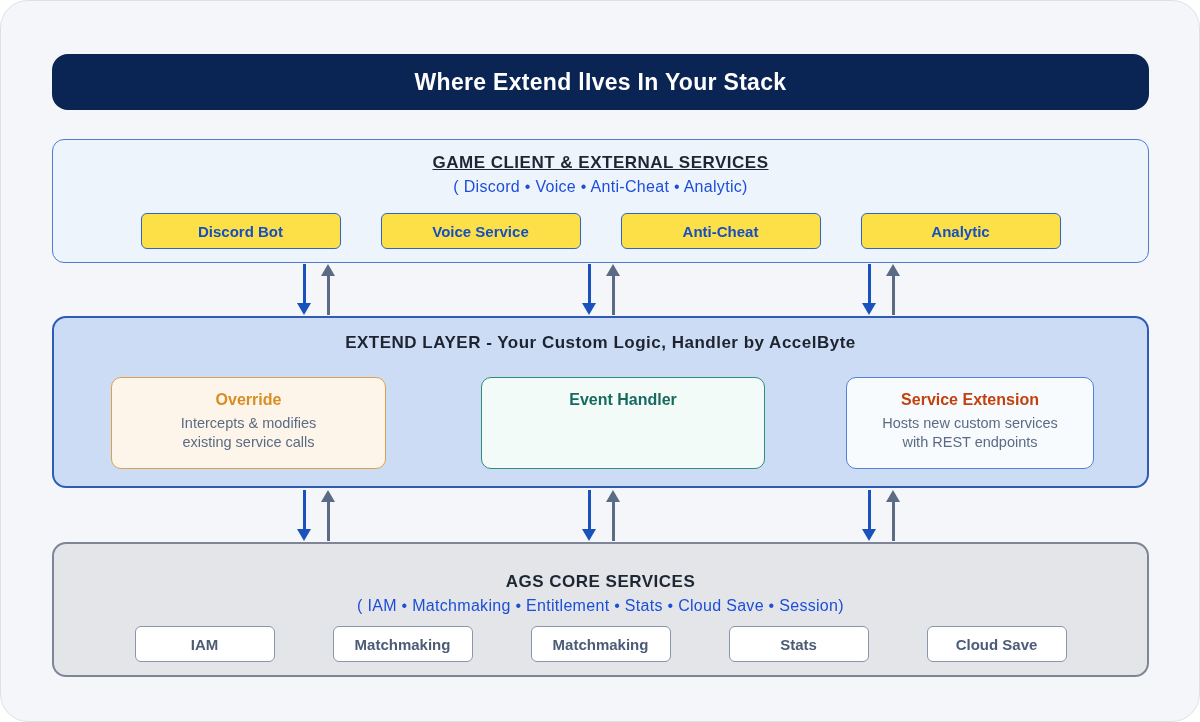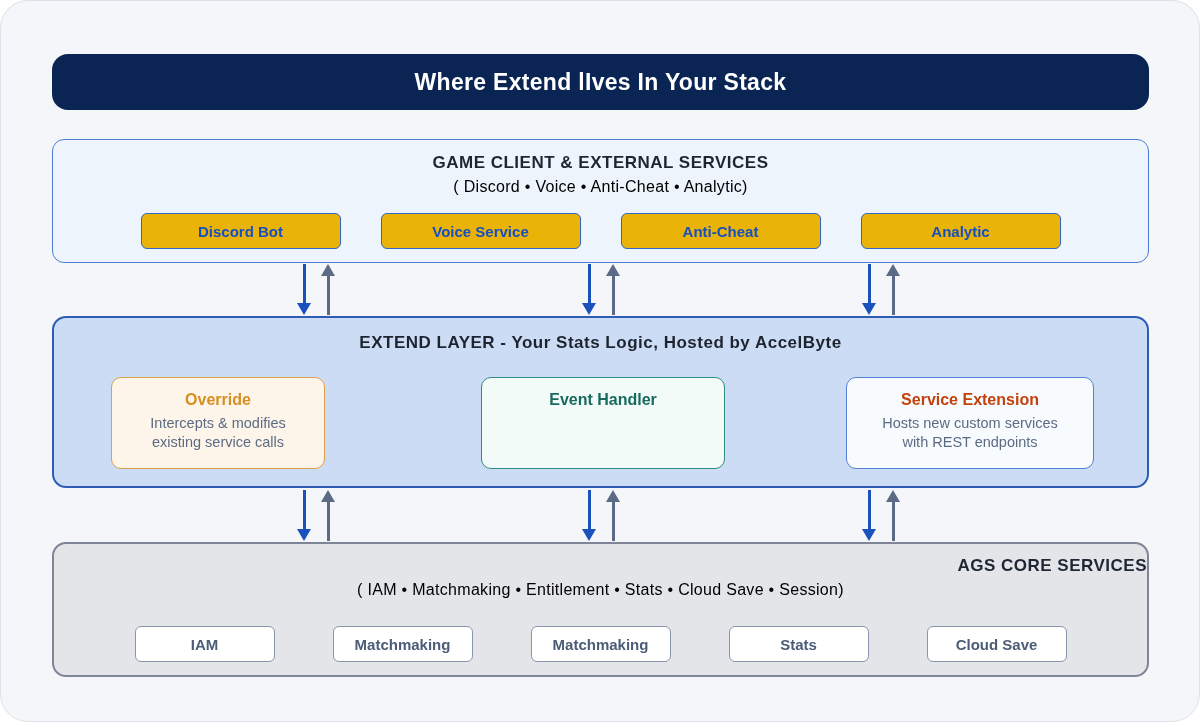--- a/index.html
+++ b/index.html
@@ -5,46 +5,46 @@
   html,body{margin:0;padding:0;background:#ffffff;font-family:"Liberation Sans",sans-serif;}
   .canvas{position:relative;width:1200px;height:722px;background:#f4f6f9;border:1px solid #dde1e7;
           border-radius:28px;box-sizing:border-box;overflow:hidden;}
 
   .title-bar{position:absolute;left:51px;top:53px;width:1097px;height:56px;background:#0a2453;
              border-radius:16px;display:flex;align-items:center;justify-content:center;}
   .title-bar span{color:#ffffff;font-size:23px;font-weight:bold;letter-spacing:.3px;}
 
   .panel{position:absolute;left:51px;width:1097px;box-sizing:border-box;text-align:center;}
   .panel-heading{font-size:17px;font-weight:bold;color:#1e2633;letter-spacing:.5px;}
-  .panel-subheading{font-size:16px;color:#000000;margin-top:5px;letter-spacing:.3px;}
+  .panel-subheading{font-size:16px;color:#1d4ed8;margin-top:5px;letter-spacing:.3px;}
 
   .layer-top{top:138px;height:124px;background:#eef4fc;border:1.5px solid #4d7cd2;border-radius:12px;}
-  .layer-top .panel-heading{margin-top:13px;}
+  .layer-top .panel-heading{margin-top:13px;text-decoration:underline;}
 
   .chip-row{position:absolute;left:0;right:0;display:flex;justify-content:center;}
   .layer-top .chip-row{top:73px;gap:40px;}
   .chip{height:36px;display:flex;align-items:center;justify-content:center;border-radius:6px;
         font-weight:bold;font-size:15px;box-sizing:border-box;}
-  .chip-blue{width:200px;background:#eab308;border:1.5px solid #2f66c6;color:#164fc0;}
+  .chip-blue{width:200px;background:#fde047;border:1.5px solid #2f66c6;color:#164fc0;}
 
   .layer-extend{top:315px;height:172px;background:#ccdcf5;border:2px solid #2d5cb5;border-radius:14px;}
   .layer-extend .panel-heading{margin-top:15px;color:#1d2430;}
 
   .card{position:absolute;top:59px;height:92px;border-radius:10px;box-sizing:border-box;text-align:center;}
   .card-title{font-size:16px;font-weight:bold;margin-top:13px;}
   .card-body{font-size:14.5px;color:#5c6b84;margin-top:5px;line-height:1.32;white-space:pre-line;}
-  .card-override{left:57px;width:214px;background:#fdf5e9;border:1.5px solid #dda04a;}
+  .card-override{left:57px;width:275px;background:#fdf5e9;border:1.5px solid #dda04a;}
   .card-override .card-title{color:#d88e20;}
-  .card-event{left:427px;width:244px;background:#f3fbf9;border:1.5px solid #2e8d80;}
+  .card-event{left:427px;width:284px;background:#f3fbf9;border:1.5px solid #2e8d80;}
   .card-event .card-title{color:#166a5e;}
   .card-service{left:792px;width:248px;background:#f8fbfe;border:1.5px solid #5480d8;}
   .card-service .card-title{color:#c2410c;}
 
   .layer-core{top:541px;height:135px;background:#e3e5e9;border:2px solid #7d8596;border-radius:14px;}
-  .layer-core .panel-heading{margin-top:12px;text-align:right;}
+  .layer-core .panel-heading{margin-top:28px;}
   .layer-core .chip-row{top:82px;gap:58px;}
   .chip-gray{width:140px;background:#ffffff;border:1.5px solid #8796ab;color:#4c5c77;}
 
   .arrow{position:absolute;width:14px;}
   .arrow .stem{position:absolute;left:5.5px;width:3px;}
   .arrow .head{position:absolute;left:0;width:0;height:0;border-left:7px solid transparent;border-right:7px solid transparent;}
   .arrow-down .stem{top:0;bottom:10px;background:#1a52bd;}
   .arrow-down .head{bottom:0;border-top:12px solid #1a52bd;}
   .arrow-up .stem{top:10px;bottom:0;background:#5b6b85;}
   .arrow-up .head{top:0;border-bottom:12px solid #5b6b85;}
@@ -88,21 +88,21 @@
   <div class="arrow arrow-down" style="left:861px;top:263px;height:51px">
       <div class="stem"></div>
       <div class="head"></div>
     </div>
   <div class="arrow arrow-up" style="left:885px;top:263px;height:51px">
       <div class="stem"></div>
       <div class="head"></div>
     </div>
 
   <section class="panel layer-extend">
-    <div class="panel-heading">EXTEND LAYER - Your Stats Logic, Hosted by AccelByte</div>
+    <div class="panel-heading">EXTEND LAYER - Your Custom Logic, Handler by AccelByte</div>
 
     <div class="card card-override">
       <div class="card-title">Override</div>
       <div class="card-body">Intercepts &amp; modifies
 existing service calls</div>
     </div>
 
     <div class="card card-event">
       <div class="card-title">Event Handler</div>
     </div>

